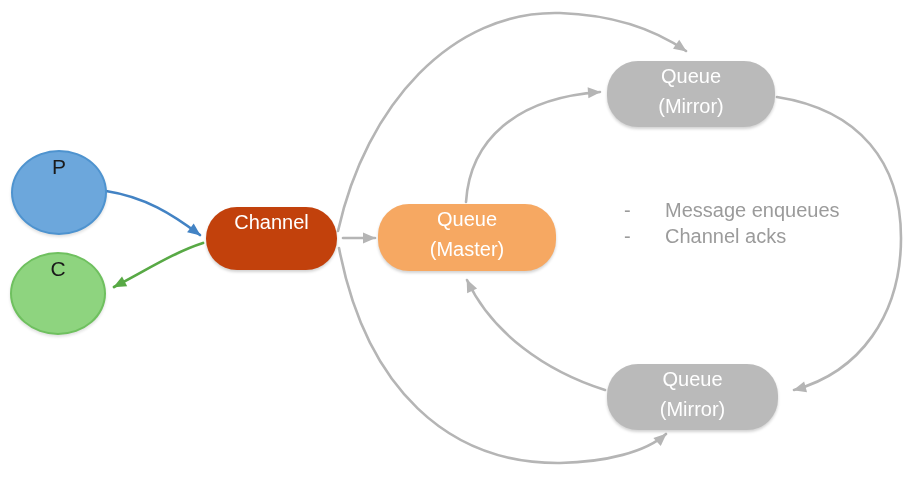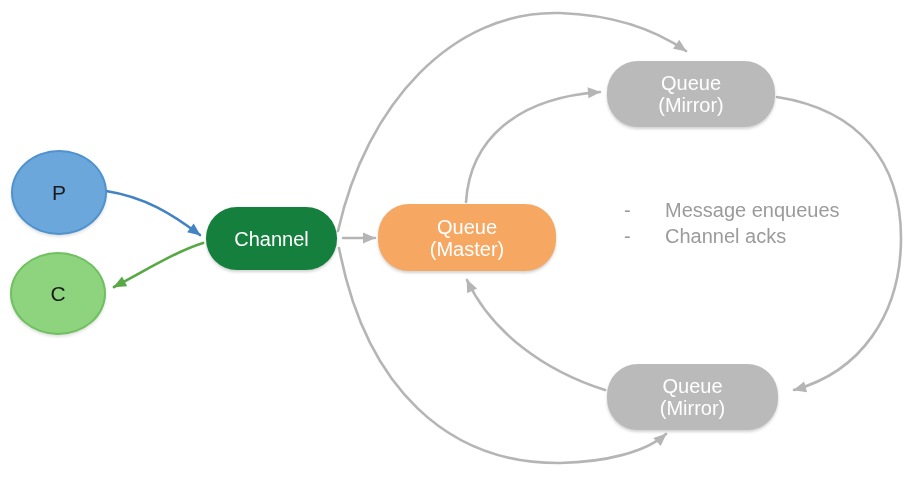--- a/index.html
+++ b/index.html
@@ -18,27 +18,26 @@
   .edges-layer {
     position: absolute;
     left: 0;
     top: 0;
     width: 923px;
     height: 477px;
   }
   .node {
     position: absolute;
     display: flex;
-    align-items: center;
     justify-content: center;
     text-align: center;
     white-space: pre-line;
     color: #ffffff;
     font-size: 20px;
-    line-height: 22px;
+    line-height: 30px;
     border-radius: 31px;
     box-shadow: 0 2px 3px rgba(0,0,0,0.18);
     box-sizing: border-box;
   }
   .ellipse {
     border-radius: 50%;
     color: #1a1a1a;
     font-size: 21px;
     border: 2px solid transparent;
     box-shadow: 0 2px 3px rgba(0,0,0,0.12);
@@ -104,21 +103,21 @@
   </svg>
 
   <div class="node ellipse node-producer" style="background: rgb(108, 167, 220); border-color: rgb(78, 147, 207);">
     <span>P</span>
   </div>
 
   <div class="node ellipse node-consumer" style="background: rgb(142, 212, 127); border-color: rgb(111, 192, 95);">
     <span>C</span>
   </div>
 
-  <div class="node node-channel" style="background: #15803d;">
+  <div class="node node-channel" style="background: #c2410c;">
     <span>Channel</span>
   </div>
 
   <div class="node node-master" style="background: rgb(246, 168, 98);">
     <span>Queue
 (Master)</span>
   </div>
 
   <div class="node node-mirror-top" style="background: rgb(186, 186, 186);">
     <span>Queue

